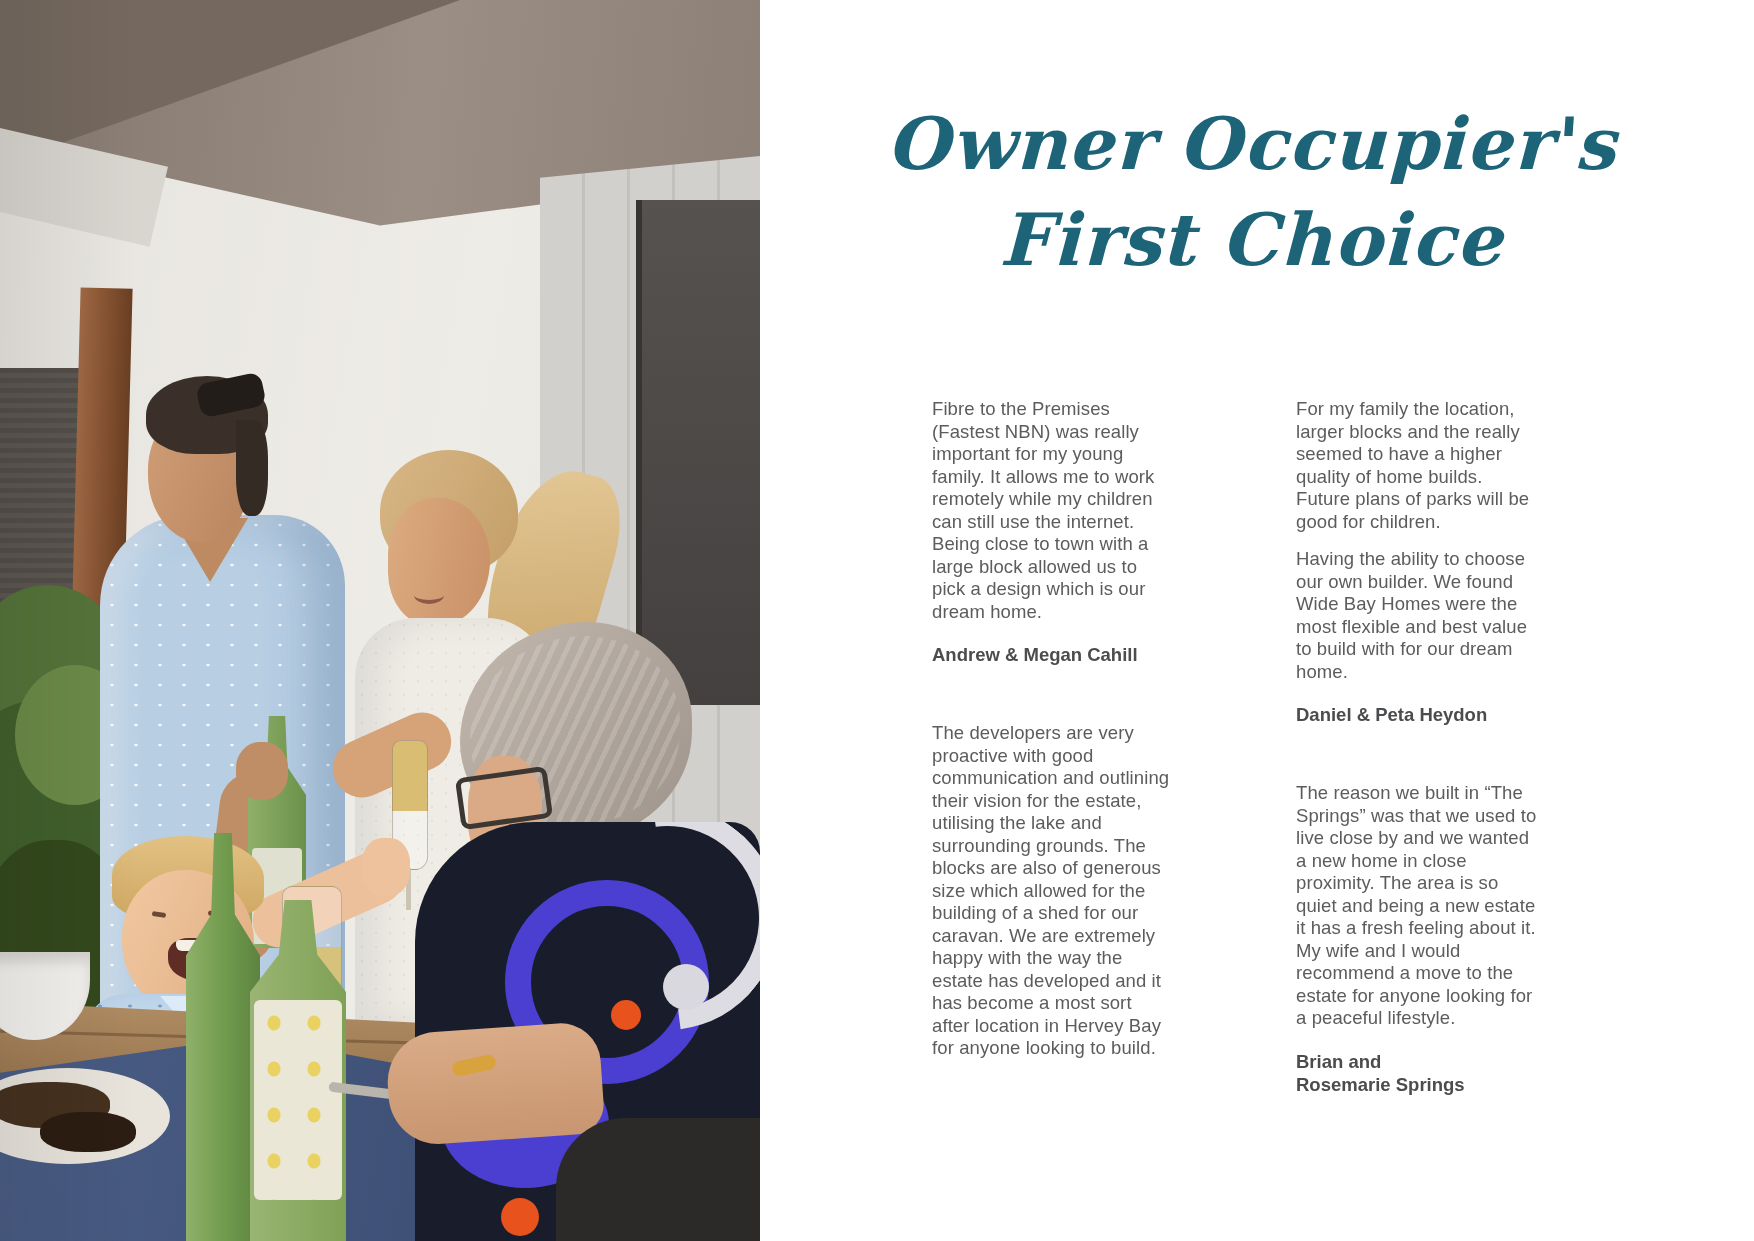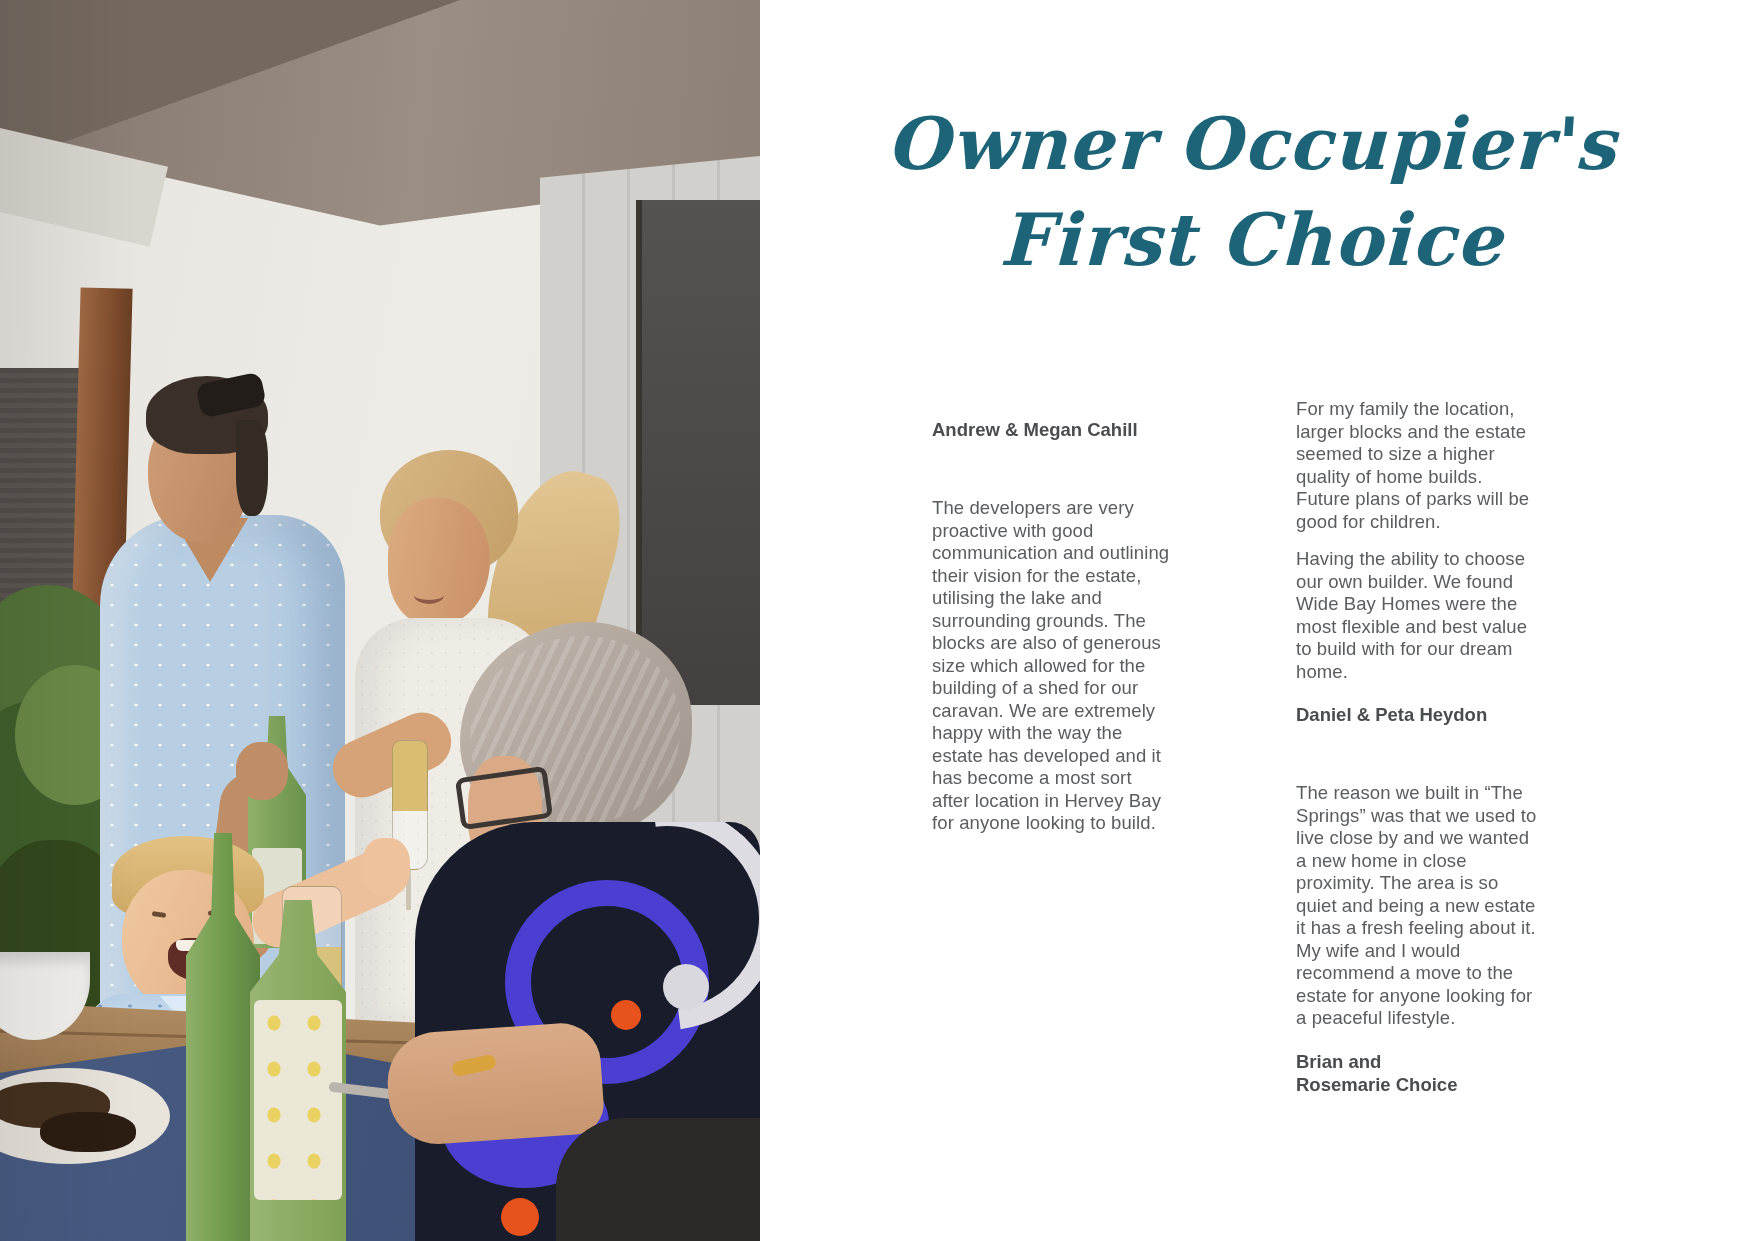--- a/index.html
+++ b/index.html
@@ -187,35 +187,36 @@
 
   <div class="content">
     <div class="title">
       <span class="t1">Owner Occupier's</span>
       <span class="t2">First Choice</span>
     </div>
 
     <div class="cols">
       <div class="col">
         <div class="testimonial">
+          <p class="quote">Fibre to the Premises (Fastest NBN) was really important for my young family. It allows me to work remotely while my children can still use the internet. Being close to town with a large block allowed us to pick a design which is our dream home.</p>
           <p class="author">Andrew &amp; Megan Cahill</p>
         </div>
         <div class="testimonial">
           <p class="quote">The developers are very proactive with good communication and outlining their vision for the estate, utilising the lake and surrounding grounds. The blocks are also of generous size which allowed for the building of a shed for our caravan. We are extremely happy with the way the estate has developed and it has become a most sort after location in Hervey Bay for anyone looking to build.</p>
         </div>
       </div>
 
       <div class="col">
         <div class="testimonial">
-          <p class="quote">For my family the location, larger blocks and the estate seemed to size a higher quality of home builds. Future plans of parks will be good for children.</p>
+          <p class="quote">For my family the location, larger blocks and the really seemed to have a higher quality of home builds. Future plans of parks will be good for children.</p>
           <p class="quote">Having the ability to choose our own builder. We found Wide Bay Homes were the most flexible and best value to build with for our dream home.</p>
           <p class="author">Daniel &amp; Peta Heydon</p>
         </div>
         <div class="testimonial">
           <p class="quote">The reason we built in “The Springs” was that we used to live close by and we wanted a new home in close proximity. The area is so quiet and being a new estate it has a fresh feeling about it. My wife and I would recommend a move to the estate for anyone looking for a peaceful lifestyle.</p>
           <p class="author">Brian and
-Rosemarie Choice</p>
+Rosemarie Springs</p>
         </div>
       </div>
     </div>
   </div>
 
 </div>
 
 </body></html>

